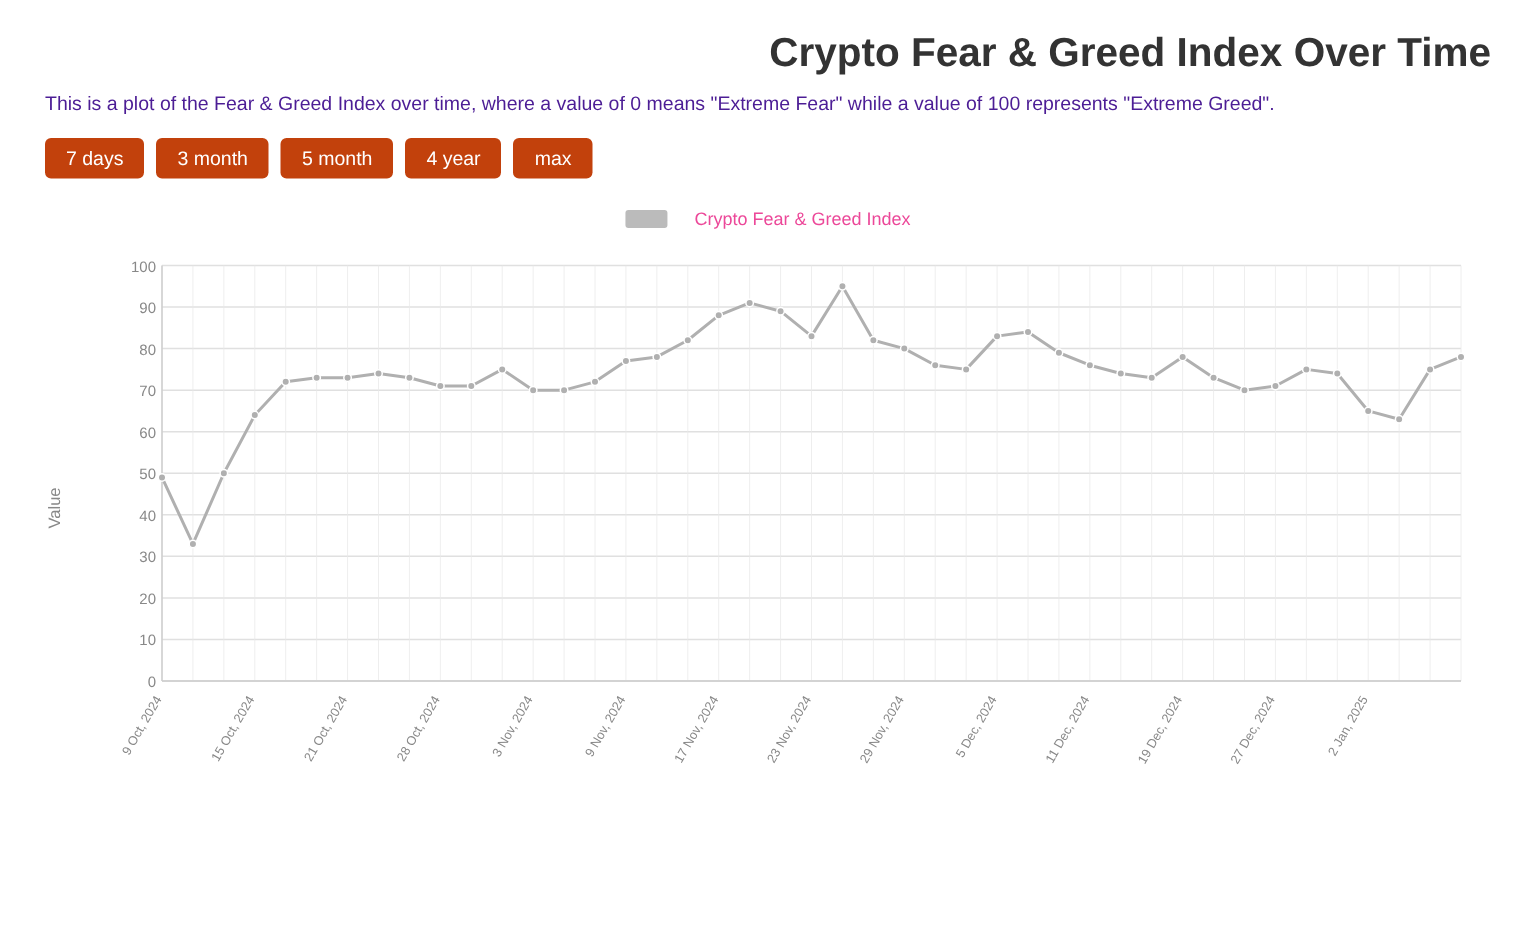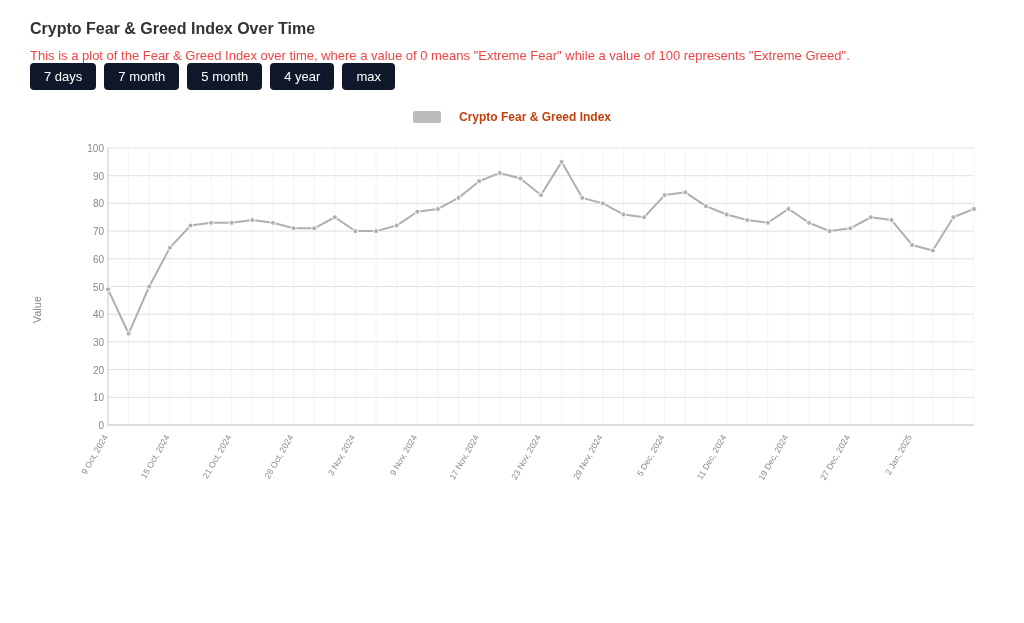--- a/index.html
+++ b/index.html
@@ -3,35 +3,37 @@
   <meta charset="utf-8">
   <style>
     * { box-sizing: border-box; margin: 0; padding: 0; }
     body {
       font-family: Arial, sans-serif;
       background: #fff;
       color: #333;
       padding: 20px 30px;
     }
     h1 {
-      font-size: 16px;
+      font-size: 27px;
       font-weight: bold;
       margin-bottom: 10px;
+      text-align: right;
     }
     .subtitle {
       font-size: 13px;
-      color: #ef4444;
+      color: #4c1d95;
+      margin-bottom: 16px;
     }
     .btn-group {
       display: flex;
       gap: 8px;
       margin-bottom: 20px;
     }
     .btn {
-      background: #0f172a;
+      background: #c2410c;
       color: #fff;
       border: none;
       border-radius: 4px;
       padding: 6px 14px;
       font-size: 13px;
       cursor: pointer;
       font-weight: 500;
     }
     .chart-container {
       position: relative;
@@ -47,22 +49,21 @@
     }
     .legend {
       position: absolute;
       top: 0;
       left: 50%;
       transform: translateX(-50%);
       display: flex;
       align-items: center;
       gap: 18px;
       font-size: 12px;
-      color: #c2410c;
-      font-weight: bold;
+      color: #ec4899;
     }
     .legend-swatch {
       width: 28px;
       height: 12px;
       background: #bbb;
       border-radius: 2px;
     }
     svg.chart {
       width: 100%;
       height: 100%;
@@ -70,21 +71,21 @@
     }
   </style>
 </head>
 <body>
 
 <h1>Crypto Fear &amp; Greed Index Over Time</h1>
 <p class="subtitle">This is a plot of the Fear &amp; Greed Index over time, where a value of 0 means "Extreme Fear" while a value of 100 represents "Extreme Greed".</p>
 
 <div class="btn-group">
   <button class="btn">7 days</button>
-  <button class="btn">7 month</button>
+  <button class="btn">3 month</button>
   <button class="btn">5 month</button>
   <button class="btn">4 year</button>
   <button class="btn">max</button>
 </div>
 
 <div class="chart-container">
   <div class="legend">
     <div class="legend-swatch"></div>
     <span>Crypto Fear &amp; Greed Index</span>
   </div>

